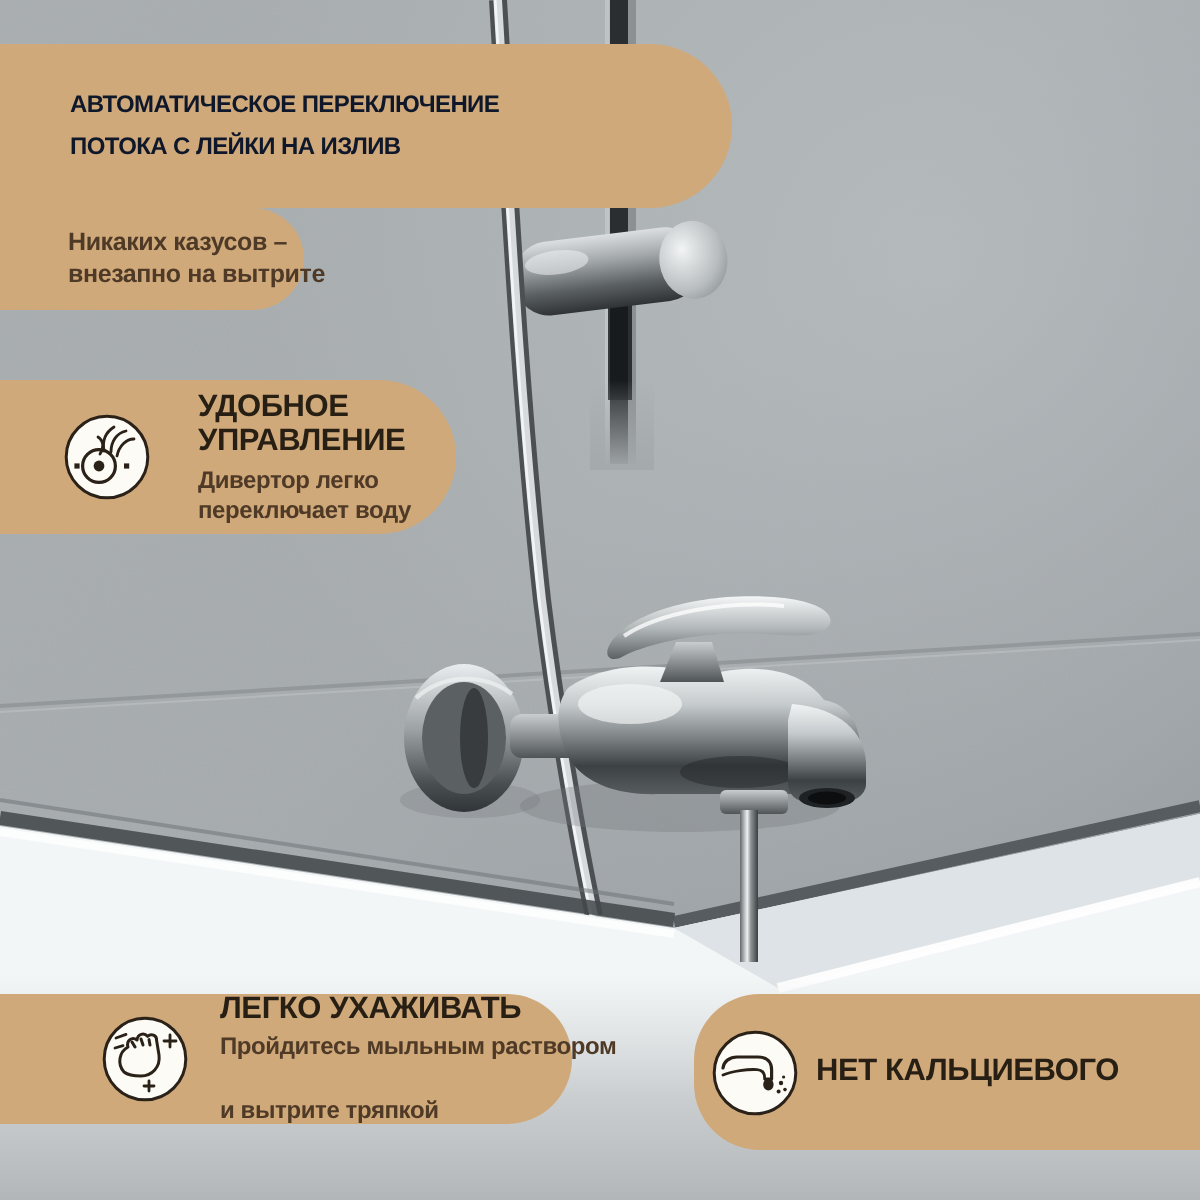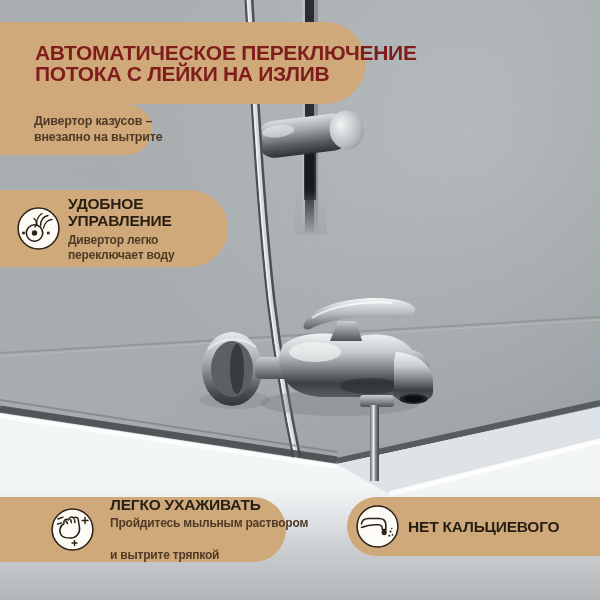--- a/index.html
+++ b/index.html
@@ -4,35 +4,35 @@
 <style>
   html,body{margin:0;padding:0;background:#ffffff;}
   .stage{position:relative;width:600px;height:600px;overflow:hidden;
          font-family:"Liberation Sans",sans-serif;}
   .scene{position:absolute;inset:0;display:block;}
 
   
   .panel{position:absolute;background:#d0a97a;box-sizing:border-box;}
   .hdr{left:0;top:22px;width:366px;height:82px;border-radius:0 46px 46px 0;
        display:flex;flex-direction:column;justify-content:center;padding-left:35px;}
-  .hdr .line{font-weight:bold;font-size:21px;line-height:21.5px;color:#7f1d1d;
+  .hdr .line{font-weight:bold;font-size:12px;line-height:21.5px;color:#0f172a;
              letter-spacing:-0.3px;white-space:nowrap;}
   .sub{left:0;top:104px;width:152px;height:51px;border-radius:0 26px 26px 0;
        display:flex;flex-direction:column;justify-content:center;padding-left:34px;}
   .sub .line{font-weight:bold;font-size:12.5px;line-height:15.5px;color:#4e3a26;
              white-space:nowrap;letter-spacing:-0.2px;}
 
   .badge{position:absolute;background:#d0a97a;box-sizing:border-box;
          display:flex;align-items:center;}
   .badge .icirc{flex:0 0 auto;}
   .b-control{left:0;top:190px;width:228px;height:77px;border-radius:0 40px 40px 0;
-             padding-left:17px;gap:8px;}
+             padding-left:32px;gap:24px;}
   .b-care{left:0;top:497px;width:286px;height:65px;border-radius:0 33px 33px 0;
           padding-left:51px;gap:16px;}
-  .b-lime{left:347px;top:497px;width:253px;height:59px;border-radius:33px 0 0 33px;
+  .b-lime{left:347px;top:497px;width:253px;height:78px;border-radius:33px 0 0 33px;
           padding-left:9px;gap:9px;}
   .badge .t{font-weight:bold;font-size:15.5px;line-height:17.5px;color:#281f14;
             letter-spacing:-0.2px;white-space:nowrap;}
   .badge .d{font-weight:bold;font-size:12px;line-height:15px;color:#4e3a26;
             white-space:nowrap;margin-top:3px;letter-spacing:-0.2px;}
   .b-lime .t{line-height:18px;}
 </style>
 </head>
 <body>
 
@@ -175,21 +175,21 @@
       <rect x="370" y="405" width="9" height="76" fill="url(#pipeG)"></rect>
     </g>
   </svg>
 
   <div class="panel hdr">
     <div class="line">АВТОМАТИЧЕСКОЕ ПЕРЕКЛЮЧЕНИЕ</div>
     <div class="line">ПОТОКА С ЛЕЙКИ НА ИЗЛИВ</div>
   </div>
 
   <div class="panel sub">
-    <div class="line">Дивертор казусов –</div>
+    <div class="line">Никаких казусов –</div>
     <div class="line">внезапно на вытрите</div>
   </div>
 
   <div class="badge b-control">
     <svg class="icirc" width="43" height="43" viewBox="0 0 43 43">
       <circle cx="21.5" cy="21.5" r="20.4" fill="#fdfbf5" stroke="#2a2118" stroke-width="1.5"></circle>
       <circle cx="17.5" cy="26" r="8.2" fill="none" stroke="#2a2118" stroke-width="1.6"></circle>
       <circle cx="17.5" cy="26" r="2.7" fill="#2a2118"></circle>
       <rect x="5.2" y="24.7" width="2.6" height="2.6" fill="#2a2118"></rect>
       <rect x="30" y="24.7" width="2.6" height="2.6" fill="#2a2118"></rect>

